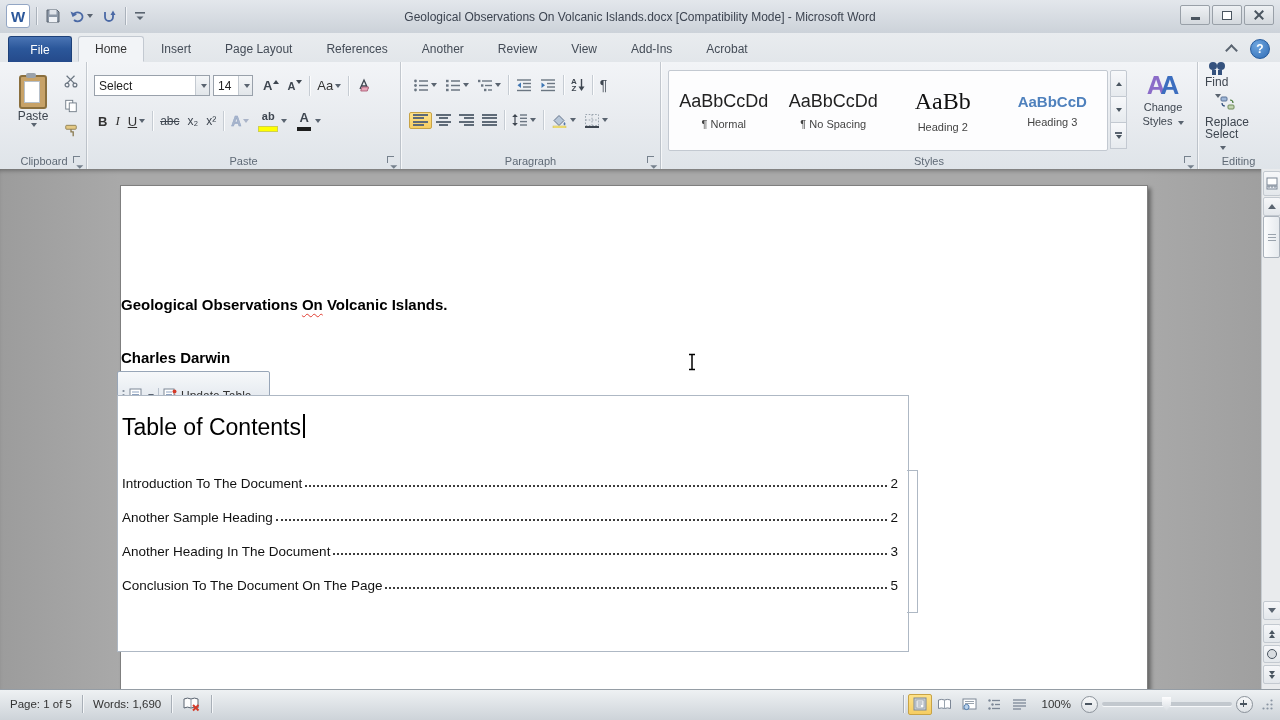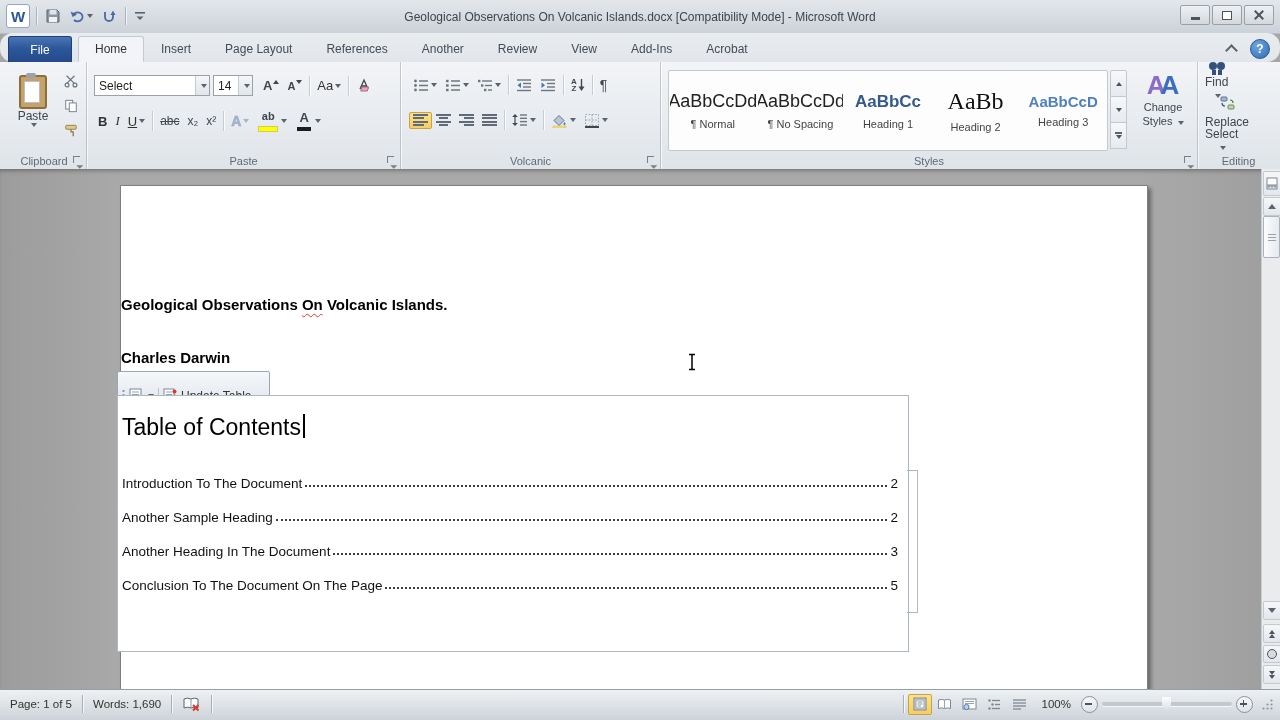--- a/index.html
+++ b/index.html
@@ -21,21 +21,21 @@
   .winctrls{position:absolute;right:6px;top:5px;display:flex;gap:2px;}
   .wbtn{width:28px;height:18px;border:1px solid #99a0a8;border-radius:2px;
     background:linear-gradient(#eef1f4,#d3d8dd);display:flex;align-items:center;justify-content:center;}
   .glyph-min{width:9px;height:3px;background:#4a5560;margin-top:7px;}
   .glyph-rest{width:8px;height:7px;border:1.5px solid #4a5560;background:#fff;}
   .glyph-close{position:relative;width:10px;height:10px;}
   .glyph-close:before,.glyph-close:after{content:"";position:absolute;left:-1px;top:4px;width:12px;height:2px;background:#4a5560;}
   .glyph-close:before{transform:rotate(45deg);} .glyph-close:after{transform:rotate(-45deg);}
   
   .tabrow{position:absolute;left:0;top:33px;width:1280px;height:29px;
-    background:linear-gradient(#e9ecef,#e2e6ea);border-radius:13px;}
+    background:linear-gradient(#e9ecef,#e2e6ea);}
   .file-tab{position:absolute;left:8px;top:3px;width:62px;height:26px;border-radius:3px 3px 0 0;
     background:linear-gradient(#4a74b4,#2b579a 45%,#24498a);border:1px solid #1d4078;border-bottom:none;
     color:#fff;font-size:12px;display:flex;align-items:center;justify-content:center;}
   .tabs{position:absolute;left:78px;top:3px;display:flex;height:26px;}
   .tab{padding:0 16px;font-size:12px;color:#444c57;display:flex;align-items:center;border:1px solid transparent;}
   .tab.active{background:#f2f4f7;border:1px solid #c3c9d1;border-bottom:1px solid #f2f4f7;
     border-radius:3px 3px 0 0;color:#333;}
   .rib-min{position:absolute;right:40px;top:8px;width:18px;height:16px;display:flex;align-items:center;justify-content:center;}
   .chev-up{width:7px;height:7px;border-left:2px solid #5a6470;border-top:2px solid #5a6470;transform:rotate(45deg);margin-top:3px;}
   .help-btn{position:absolute;right:10px;top:6px;width:18px;height:18px;border-radius:50%;
@@ -477,37 +477,33 @@
         <button class="rbtn">
           <svg width="16" height="15" viewBox="0 0 16 15">
             <rect x="1.5" y="1.5" width="13" height="11" fill="none" stroke="#9aa4ae" stroke-dasharray="1.6,1.6"></rect>
             <line x1="8" y1="1.5" x2="8" y2="12.5" stroke="#9aa4ae" stroke-dasharray="1.6,1.6"></line>
             <line x1="1.5" y1="7" x2="14.5" y2="7" stroke="#9aa4ae" stroke-dasharray="1.6,1.6"></line>
             <line x1="1" y1="14" x2="15" y2="14" stroke="#3e4650" stroke-width="2"></line>
           </svg>
             <i class="dd"></i>
         </button>
       </div>
-      <div class="grplabel">Volcanic</div>
+      <div class="grplabel">Paragraph</div>
       <span class="launcher"></span>
     </div>
 
     <div class="grp g-styles">
       <div class="gallery">
         <div class="stycard">
           <span class="smp smp-n">AaBbCcDd</span>
           <span class="sty-name">¶ Normal</span>
         </div>
         <div class="stycard">
           <span class="smp smp-n">AaBbCcDd</span>
           <span class="sty-name">¶ No Spacing</span>
-        </div>
-        <div class="stycard">
-          <span class="smp smp-h1">AaBbCc</span>
-          <span class="sty-name">Heading 1</span>
         </div>
         <div class="stycard">
           <span class="smp smp-h2">AaBb</span>
           <span class="sty-name">Heading 2</span>
         </div>
         <div class="stycard">
           <span class="smp smp-h3">AaBbCcD</span>
           <span class="sty-name">Heading 3</span>
         </div>
       </div>

